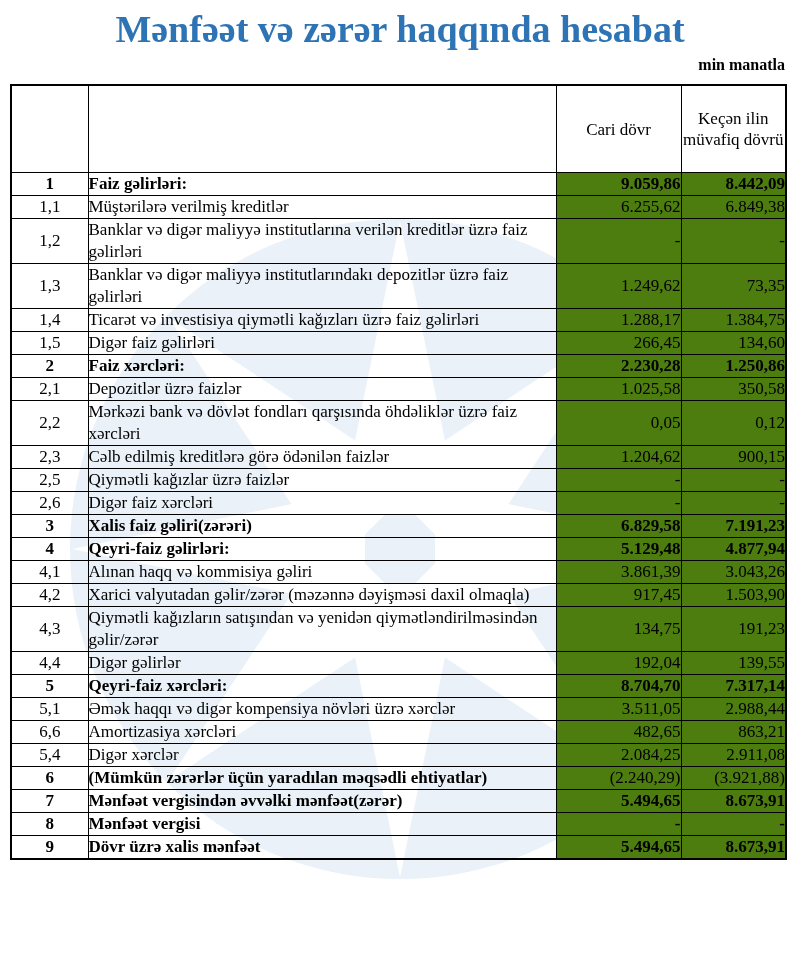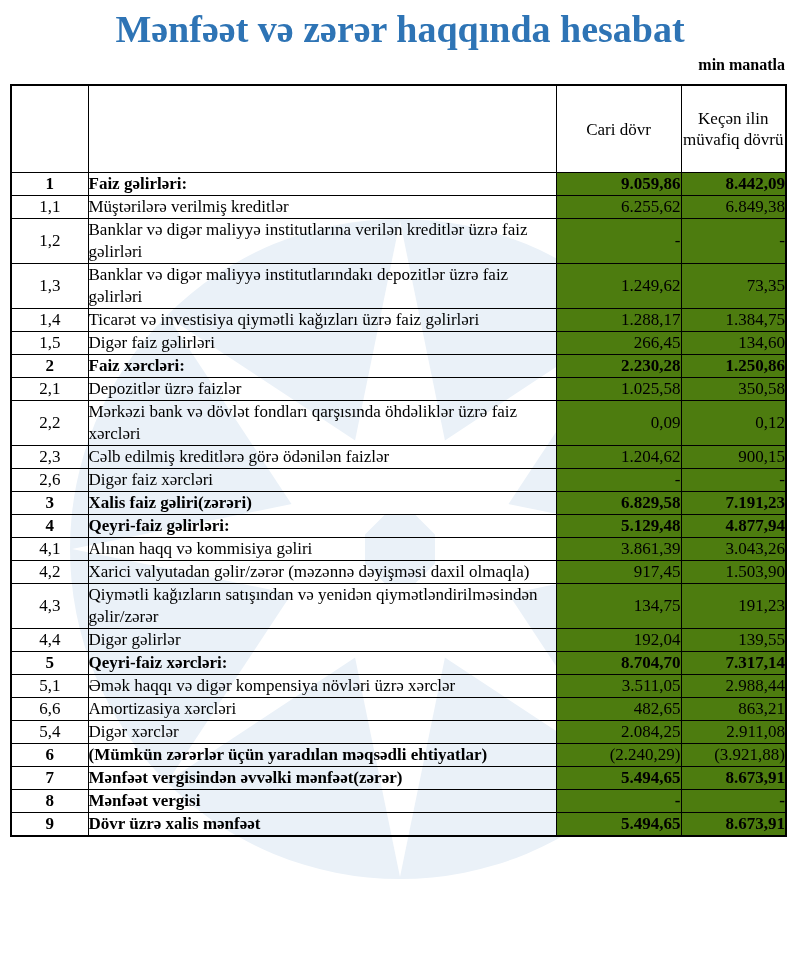--- a/index.html
+++ b/index.html
@@ -176,28 +176,34 @@
         </tr>
         <tr>
           <td class="cell-num">2,1</td>
           <td class="cell-label">Depozitlər üzrə faizlər</td>
           <td class="cell-val">1.025,58</td>
           <td class="cell-val">350,58</td>
         </tr>
         <tr>
           <td class="cell-num">2,2</td>
           <td class="cell-label">Mərkəzi bank və dövlət fondları qarşısında öhdəliklər üzrə faiz xərcləri</td>
-          <td class="cell-val">0,09</td>
+          <td class="cell-val">0,05</td>
           <td class="cell-val">0,12</td>
         </tr>
         <tr>
           <td class="cell-num">2,3</td>
           <td class="cell-label">Cəlb edilmiş kreditlərə görə ödənilən faizlər</td>
           <td class="cell-val">1.204,62</td>
           <td class="cell-val">900,15</td>
+        </tr>
+        <tr>
+          <td class="cell-num">2,5</td>
+          <td class="cell-label">Qiymətli kağızlar üzrə faizlər</td>
+          <td class="cell-val">-</td>
+          <td class="cell-val">-</td>
         </tr>
         <tr>
           <td class="cell-num">2,6</td>
           <td class="cell-label">Digər faiz xərcləri</td>
           <td class="cell-val">-</td>
           <td class="cell-val">-</td>
         </tr>
         <tr class="bold">
           <td class="cell-num">3</td>
           <td class="cell-label">Xalis faiz gəliri(zərəri)</td>

